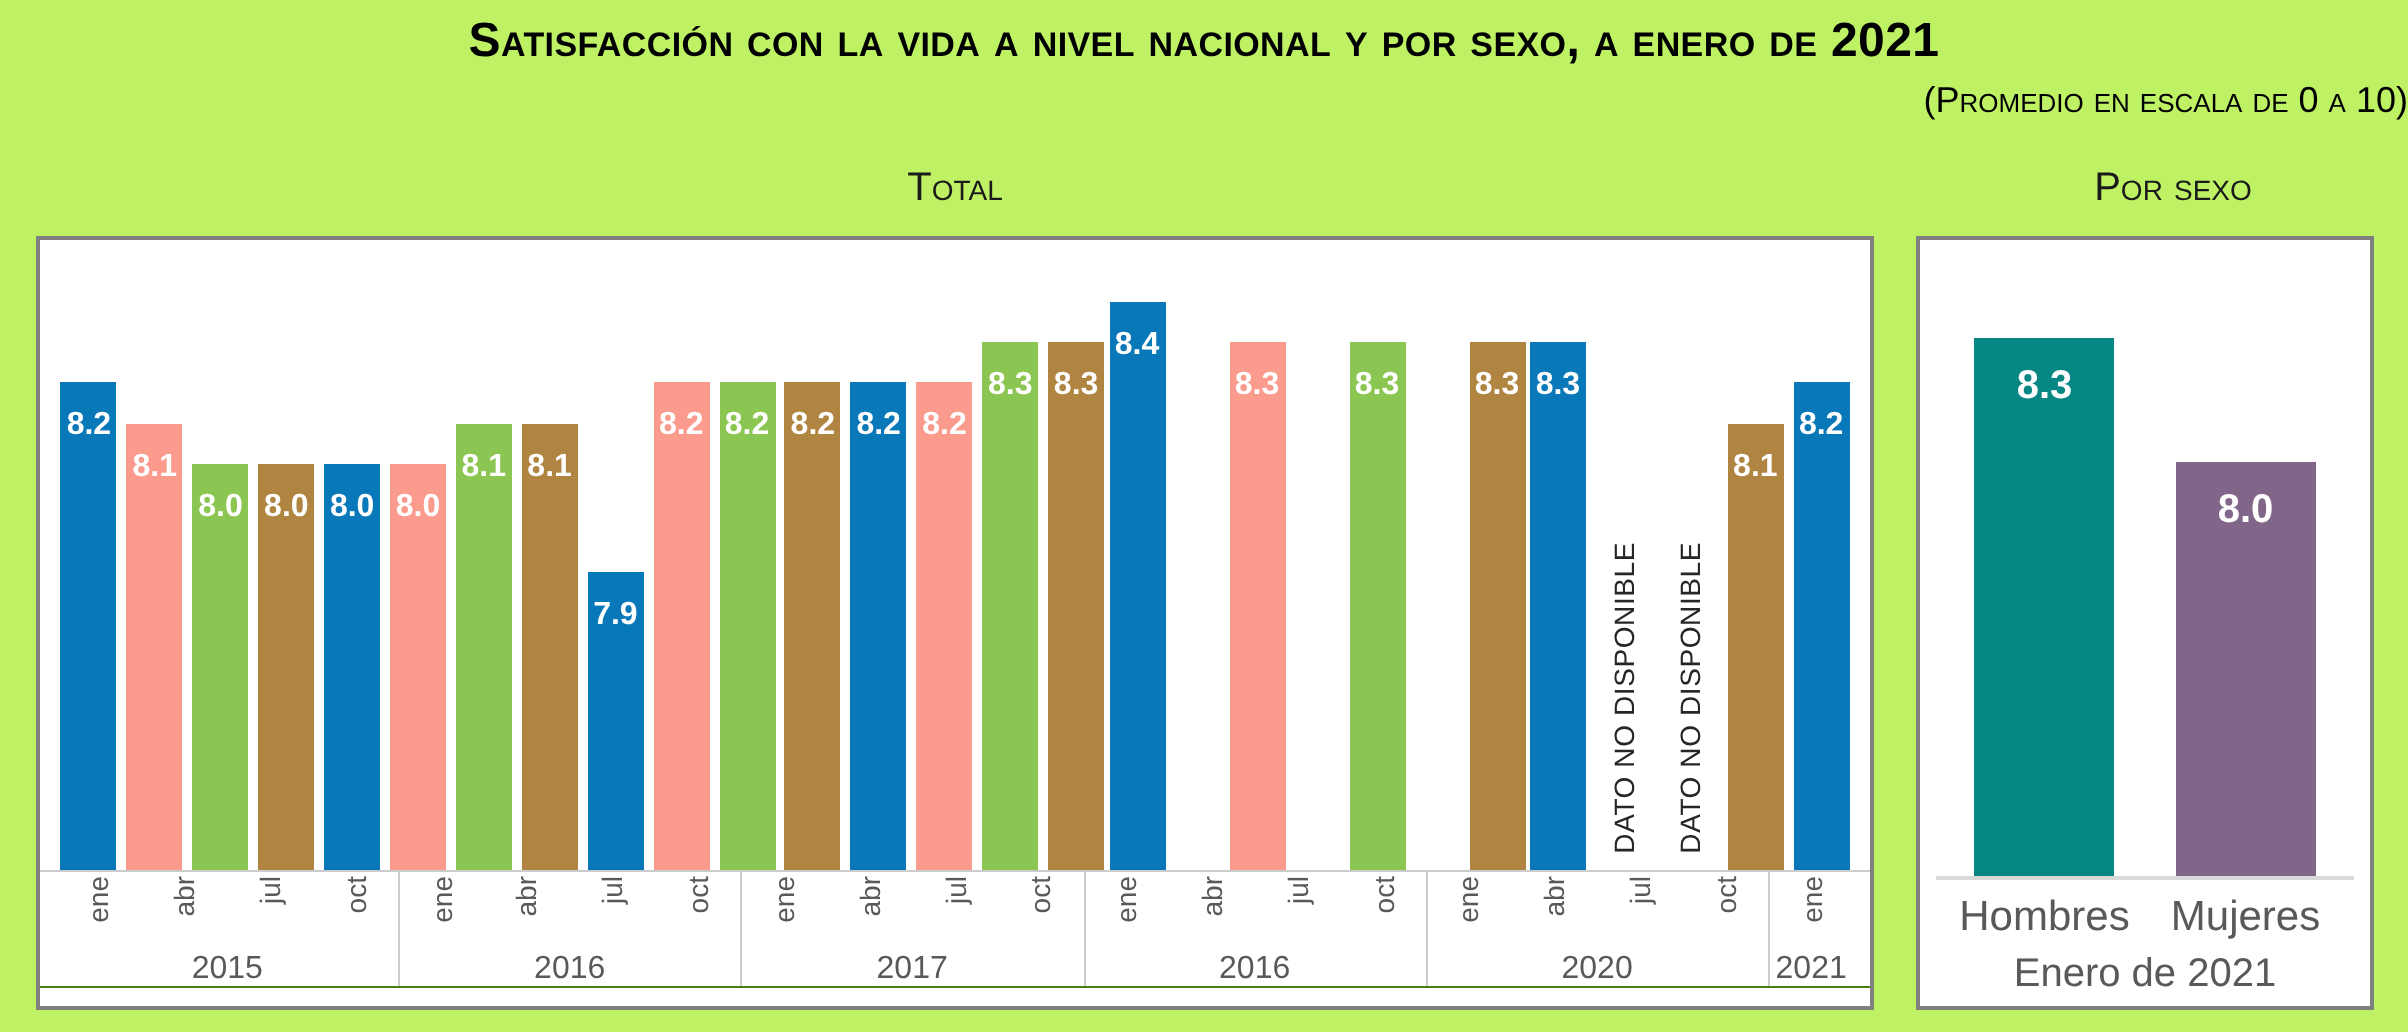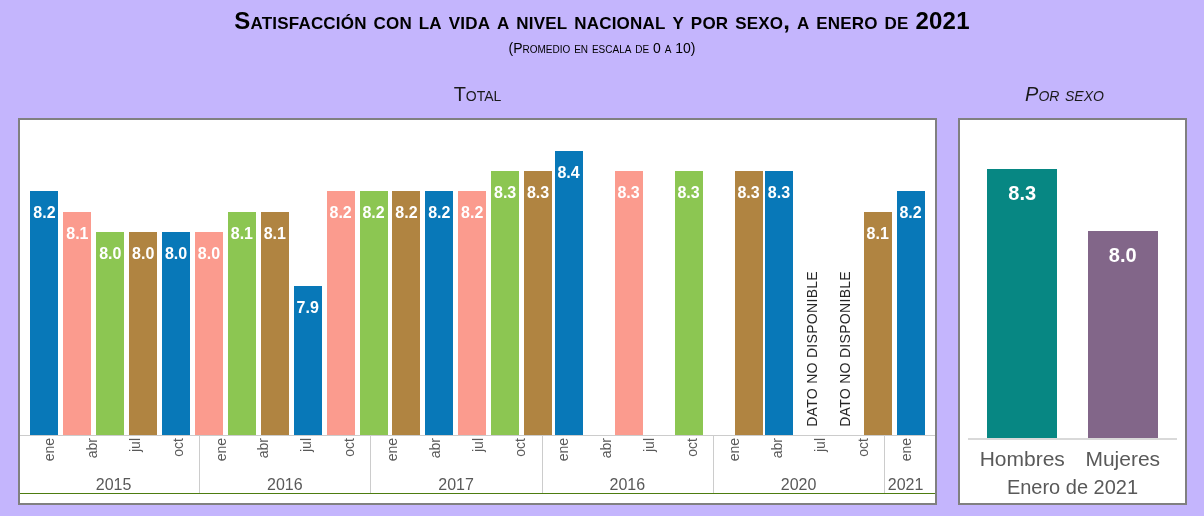--- a/index.html
+++ b/index.html
@@ -1,52 +1,52 @@
 <!DOCTYPE html>
 <html><head>
 <meta charset="utf-8">
 <style>
   * { margin: 0; padding: 0; box-sizing: content-box; }
   html, body { background: #ffffff; }
   .page {
     position: relative;
     width: 1204px;
     height: 516px;
-    background: #c4b5fd;
+    background: #bef264;
     font-family: "Liberation Sans", sans-serif;
     overflow: hidden;
   }
   .title {
     position: absolute;
     top: 7px; left: 0; width: 100%;
     text-align: center;
     font-size: 24px;
     font-weight: bold;
     font-variant: small-caps;
     color: #000000;
     letter-spacing: 0.2px;
   }
   .subtitle {
     position: absolute;
     top: 40px; left: 0; width: 100%;
-    text-align: center;
-    font-size: 14px;
+    text-align: right;
+    font-size: 18px;
     font-variant: small-caps;
     color: #000000;
   }
   .heading {
     position: absolute;
     top: 83px;
     text-align: center;
     font-size: 20px;
     font-variant: small-caps;
     color: #1a1a1a;
   }
   .heading-total { left: 18px; width: 919px; }
-  .heading-sexo  { left: 950px; width: 229px; font-style: italic; }
+  .heading-sexo  { left: 972px; width: 229px; }
 
   .panel {
     position: absolute;
     top: 118px;
     height: 383px;
     border: 2px solid #808080;
     background: #ffffff;
   }
   .panel-total { left: 18px; width: 915px; }
   .panel-sexo  { left: 958px; width: 225px; }

